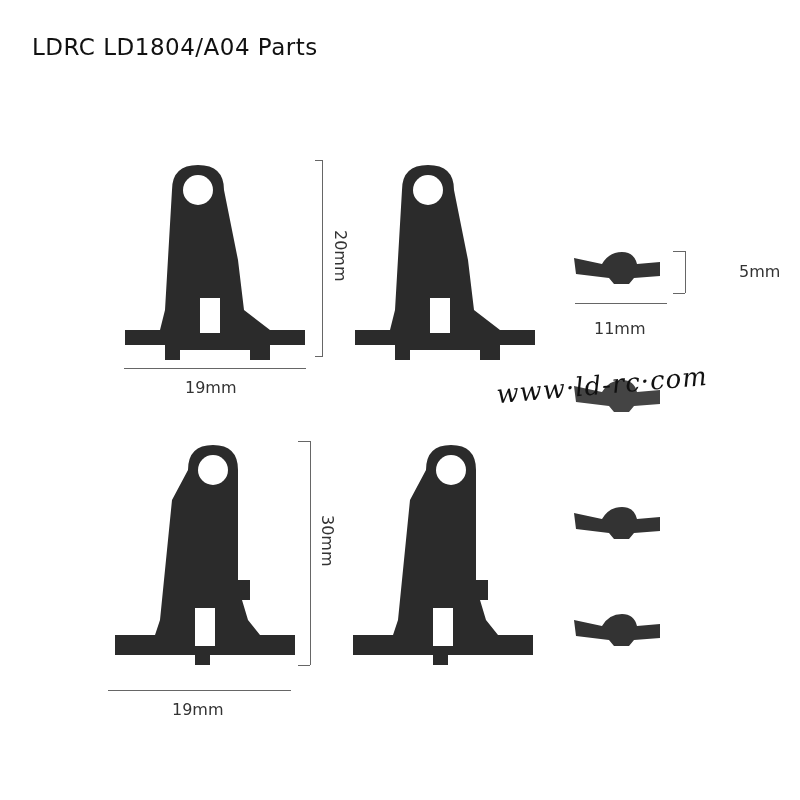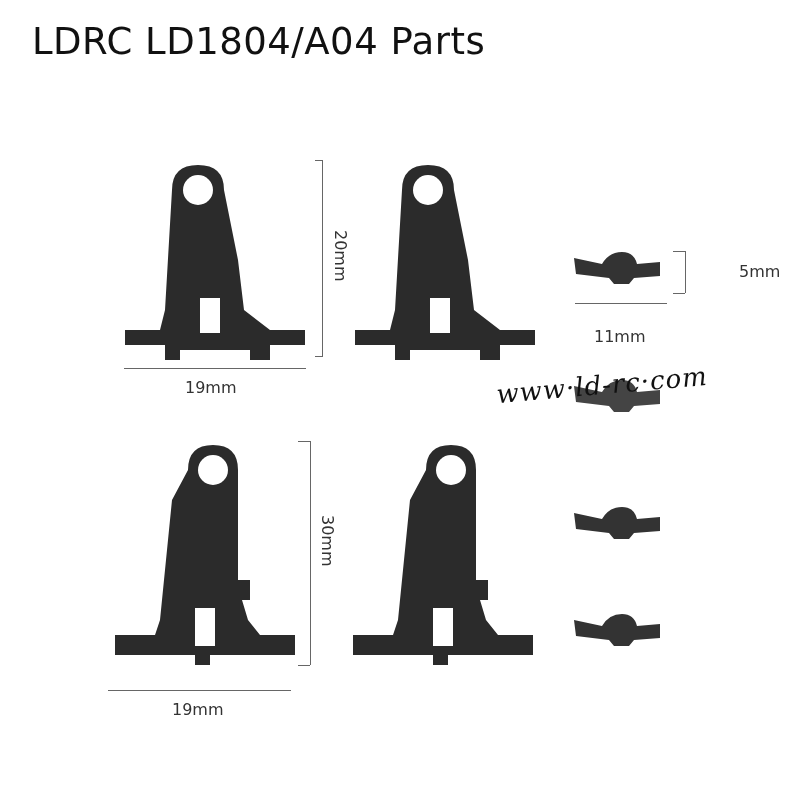--- a/index.html
+++ b/index.html
@@ -1,17 +1,17 @@
 <!DOCTYPE html>
 <html><head>
 <meta charset="utf-8">
 <style>
   html, body { margin:0; padding:0; background:#ffffff; }
   body { width:800px; height:800px; position:relative; overflow:hidden; font-family:"DejaVu Sans", sans-serif; }
-  .title { position:absolute; left:32px; top:20px; font-size:37px; color:#111; letter-spacing:0.5px; }
+  .title { position:absolute; left:32px; top:34px; font-size:23px; color:#111; letter-spacing:0.5px; }
   .part { position:absolute; }
   .dim-line { position:absolute; background:#666; }
   .dim-label { position:absolute; font-size:16px; color:#333; }
   .dim-label.vert { transform:rotate(90deg); transform-origin:left top; }
   .watermark { position:absolute; left:496px; top:370px; font-family:"DejaVu Serif", serif; font-style:italic; font-size:26px; color:#111; transform:rotate(-5deg); letter-spacing:1px; }
 </style>
 </head>
 <body>
 
 <div class="title">LDRC LD1804/A04 Parts</div>
@@ -63,15 +63,15 @@
   </svg>
 <svg class="part" style="left:574px;top:612px" width="90" height="40" viewBox="0 0 90 40">
     <path d="M0 8 L28 14 Q35 2 48 2 Q60 2 63 14 L86 12 L86 26 L60 28 L55 34 L40 34 L35 28 L2 24 Z" fill="#333"></path>
   </svg>
 
 <div class="dim-line" style="left:685px;top:251px;width:1px;height:42px"></div>
 <div class="dim-line" style="left:673px;top:251px;width:12px;height:1px"></div>
 <div class="dim-line" style="left:673px;top:293px;width:12px;height:1px"></div>
 <div class="dim-label" style="left:739px;top:262px">5mm</div>
 <div class="dim-line" style="left:575px;top:303px;width:92px;height:1px"></div>
-<div class="dim-label" style="left:594px;top:327px">11mm</div>
+<div class="dim-label" style="left:594px;top:319px">11mm</div>
 
 <div class="watermark">www·ld-rc·com</div>
 
 </body></html>

